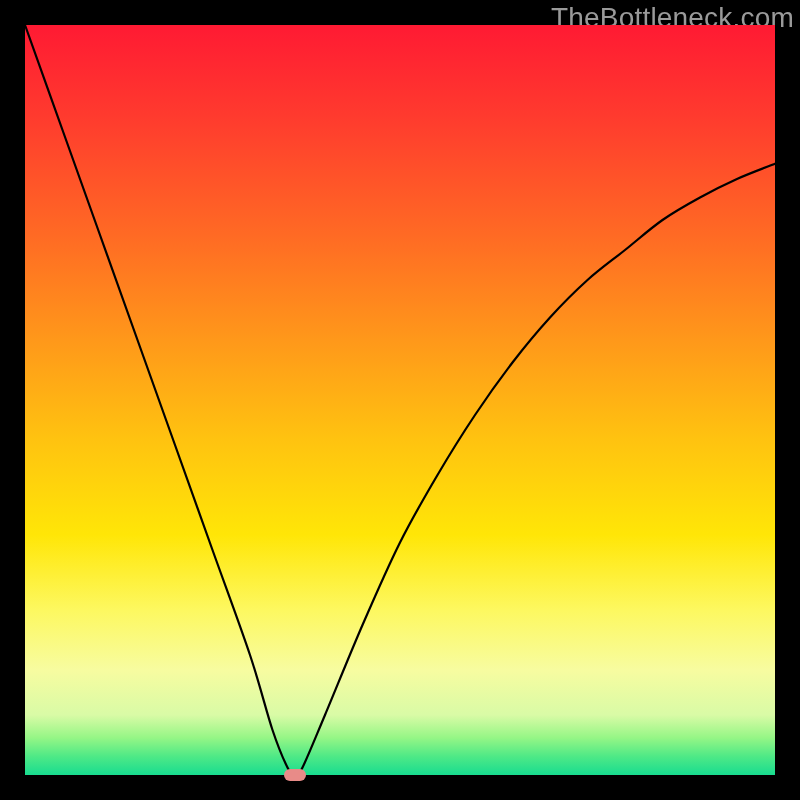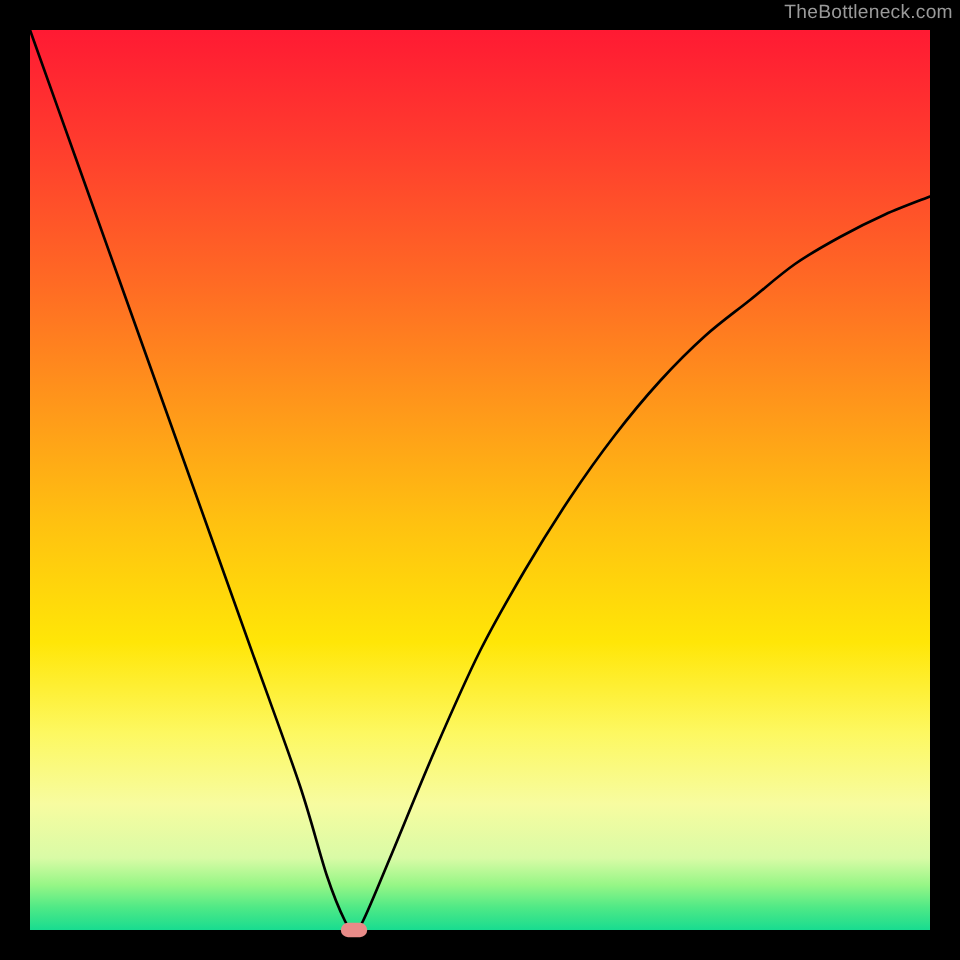--- a/index.html
+++ b/index.html
@@ -35,21 +35,21 @@
       #96f686 95%,
       #4fe986 97.5%,
       #18dc90 100%
     );
   }
   .watermark {
     position: absolute;
     top: 2px;
     right: 6px;
     color: #9a9a9a;
-    font-size: 16px;
+    font-size: 28px;
     font-weight: 500;
     letter-spacing: 0.2px;
   }
   svg.curve {
     position: absolute;
     inset: 0;
     width: 100%;
     height: 100%;
     overflow: visible;
   }

